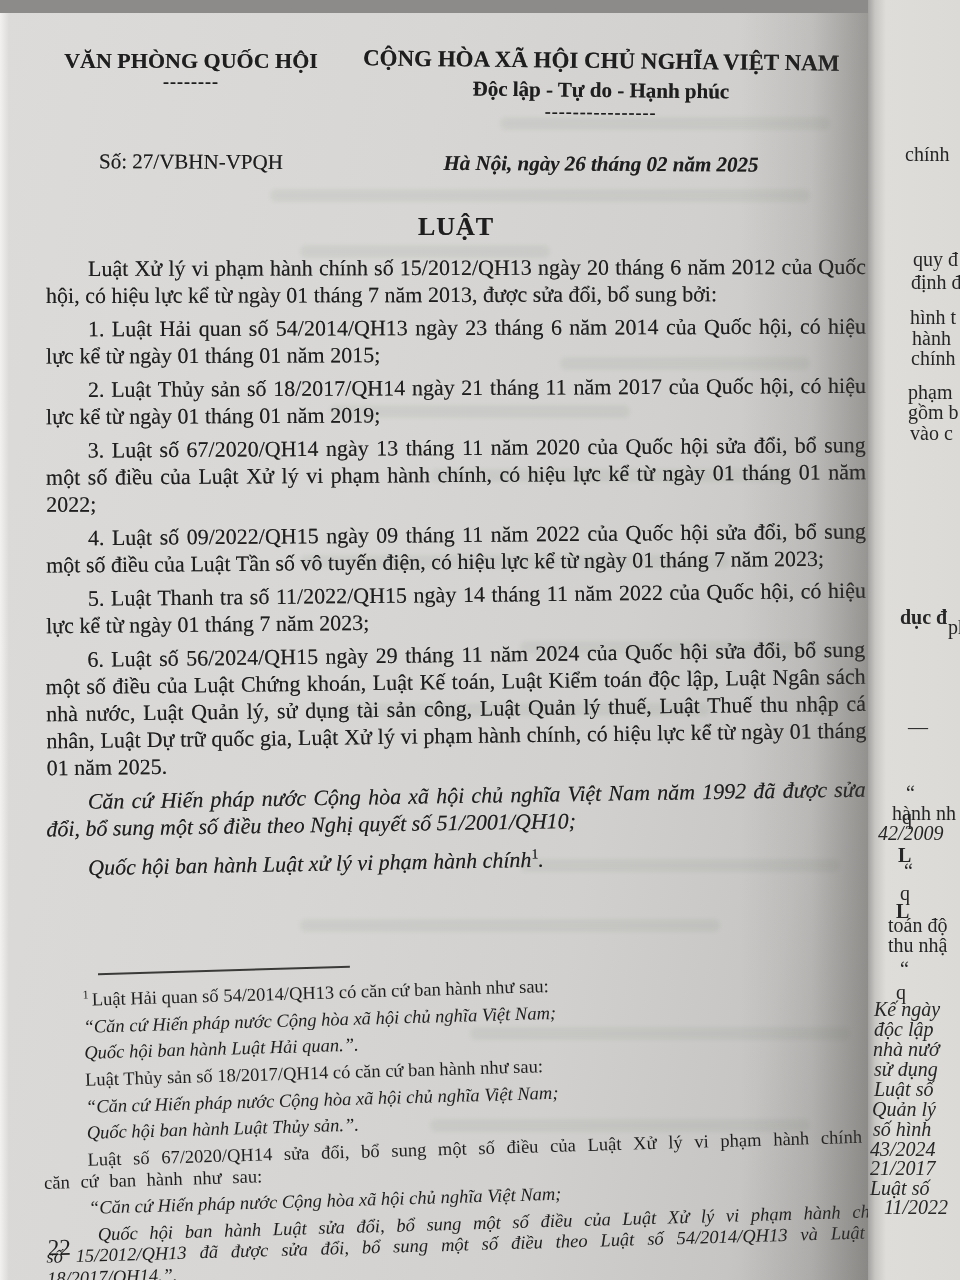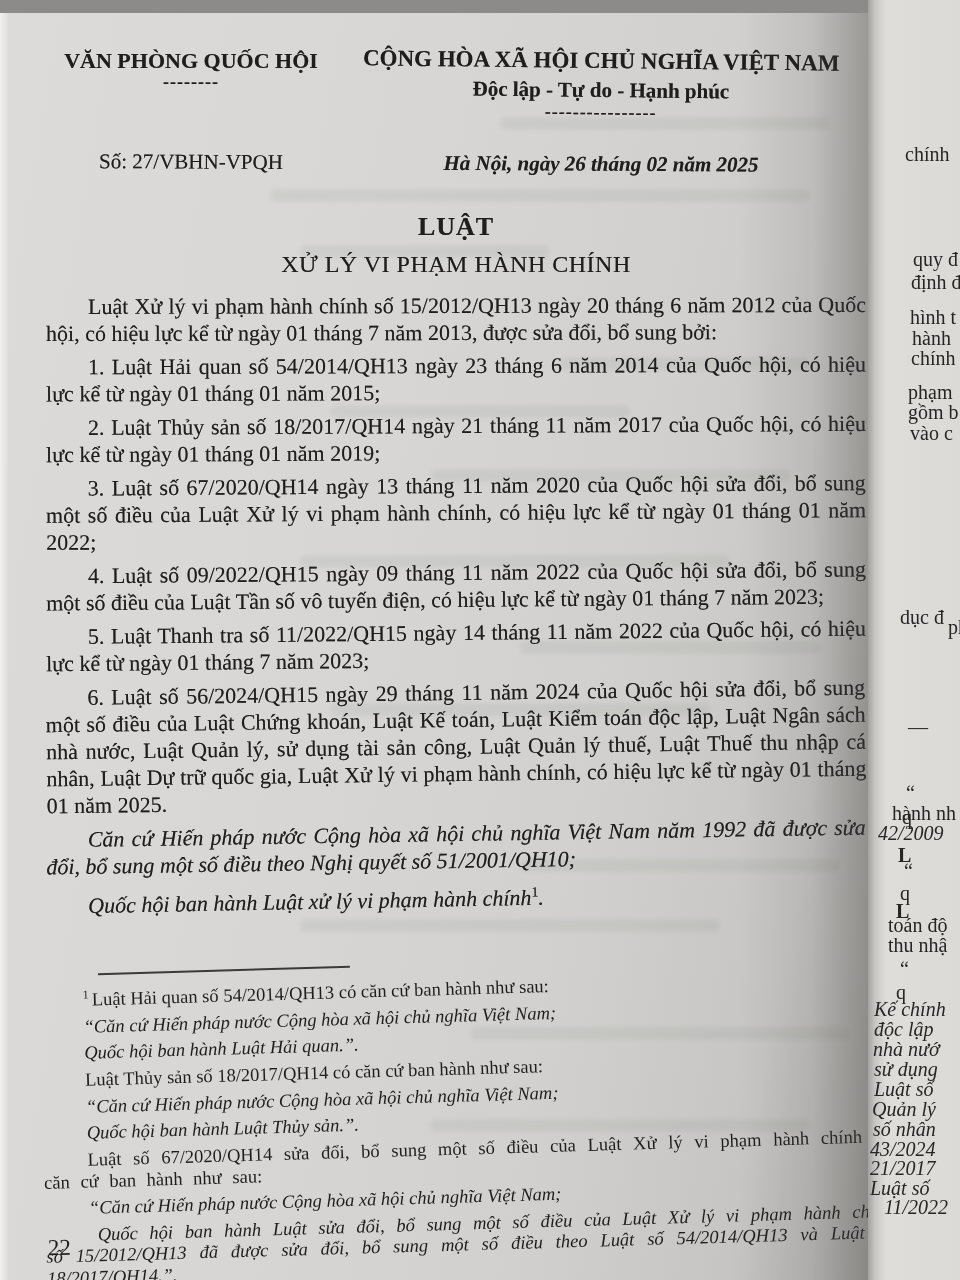--- a/index.html
+++ b/index.html
@@ -105,21 +105,20 @@
         </div>
       </div>
 
       <div class="row2">
         <div class="doc-number">Số: 27/VBHN-VPQH</div>
         <div class="place-date">Hà Nội, ngày 26 tháng 02 năm 2025</div>
       </div>
 
       <div class="doc-title-block">
         <div class="doc-title">LUẬT</div>
-        <div class="doc-subtitle">XỬ LÝ VI PHẠM HÀNH CHÍNH</div>
       </div>
 
       <div class="body-text">
         <p class="intro">Luật Xử lý vi phạm hành chính số 15/2012/QH13 ngày 20 tháng 6 năm 2012 của Quốc hội, có hiệu lực kể từ ngày 01 tháng 7 năm 2013, được sửa đổi, bổ sung bởi:</p>
 
         <div class="items">
 
             <p><span>1. Luật Hải quan số 54/2014/QH13 ngày 23 tháng 6 năm 2014 của Quốc hội, có hiệu lực kể từ ngày 01 tháng 01 năm 2015;</span></p>
 
             <p><span>2. Luật Thủy sản số 18/2017/QH14 ngày 21 tháng 11 năm 2017 của Quốc hội, có hiệu lực kể từ ngày 01 tháng 01 năm 2019;</span></p>
@@ -181,21 +180,21 @@
       <div class="frag" style="left: 44px; top: 327px; text-align: center;"><span>hành</span></div>
 
       <div class="frag" style="left: 43px; top: 347px;"><span>chính</span></div>
 
       <div class="frag" style="left: 40px; top: 381px;"><span>phạm</span></div>
 
       <div class="frag" style="left: 40px; top: 401px;"><span>gồm b</span></div>
 
       <div class="frag" style="left: 42px; top: 422px;"><span>vào c</span></div>
 
-      <div class="frag" style="left: 32px; top: 606px;"><span>dục đ</span></div>
+      <div class="frag" style="left: 32px; top: 606px; font-weight: bold;"><span>dục đ</span></div>
 
       <div class="frag" style="left: 32px; top: 616px; margin-left: 48px;"><span>pháp x</span></div>
 
       <div class="frag" style="left: 40px; top: 716px;"><span>—</span></div>
 
       <div class="frag" style="left: 24px; top: 758px; margin-top: 44px;"><span>hành nh</span></div>
 
       <div class="frag" style="left: 38px; top: 782px;"><span>“</span></div>
 
       <div class="frag" style="left: 34px; top: 806px;"><span>q</span></div>
@@ -211,33 +210,33 @@
       <div class="frag bold" style="left: 28px; top: 900px;"><span>L</span></div>
 
       <div class="frag" style="left: 20px; top: 914px;"><span>toán độ</span></div>
 
       <div class="frag" style="left: 20px; top: 934px;"><span>thu nhậ</span></div>
 
       <div class="frag" style="left: 32px; top: 958px;"><span>“</span></div>
 
       <div class="frag" style="left: 28px; top: 981px;"><span>q</span></div>
 
-      <div class="frag italic" style="left: 6px; top: 998px;"><span>Kế chính</span></div>
+      <div class="frag italic" style="left: 6px; top: 998px;"><span>Kế ngày</span></div>
 
       <div class="frag italic" style="left: 6px; top: 1018px;"><span>độc lập</span></div>
 
       <div class="frag italic" style="left: 5px; top: 1038px;"><span>nhà nướ</span></div>
 
       <div class="frag italic" style="left: 6px; top: 1058px;"><span>sử dụng</span></div>
 
       <div class="frag italic" style="left: 6px; top: 1078px;"><span>Luật số</span></div>
 
       <div class="frag italic" style="left: 4px; top: 1098px;"><span>Quản lý</span></div>
 
-      <div class="frag italic" style="left: 5px; top: 1118px;"><span>số nhân</span></div>
+      <div class="frag italic" style="left: 5px; top: 1118px;"><span>số hình</span></div>
 
       <div class="frag italic" style="left: 2px; top: 1138px;"><span>43/2024</span></div>
 
       <div class="frag italic" style="left: 2px; top: 1157px;"><span>21/2017</span></div>
 
       <div class="frag italic" style="left: 2px; top: 1177px;"><span>Luật số</span></div>
 
       <div class="frag italic" style="left: 16px; top: 1196px;"><span>11/2022</span></div>
     </div>
 

